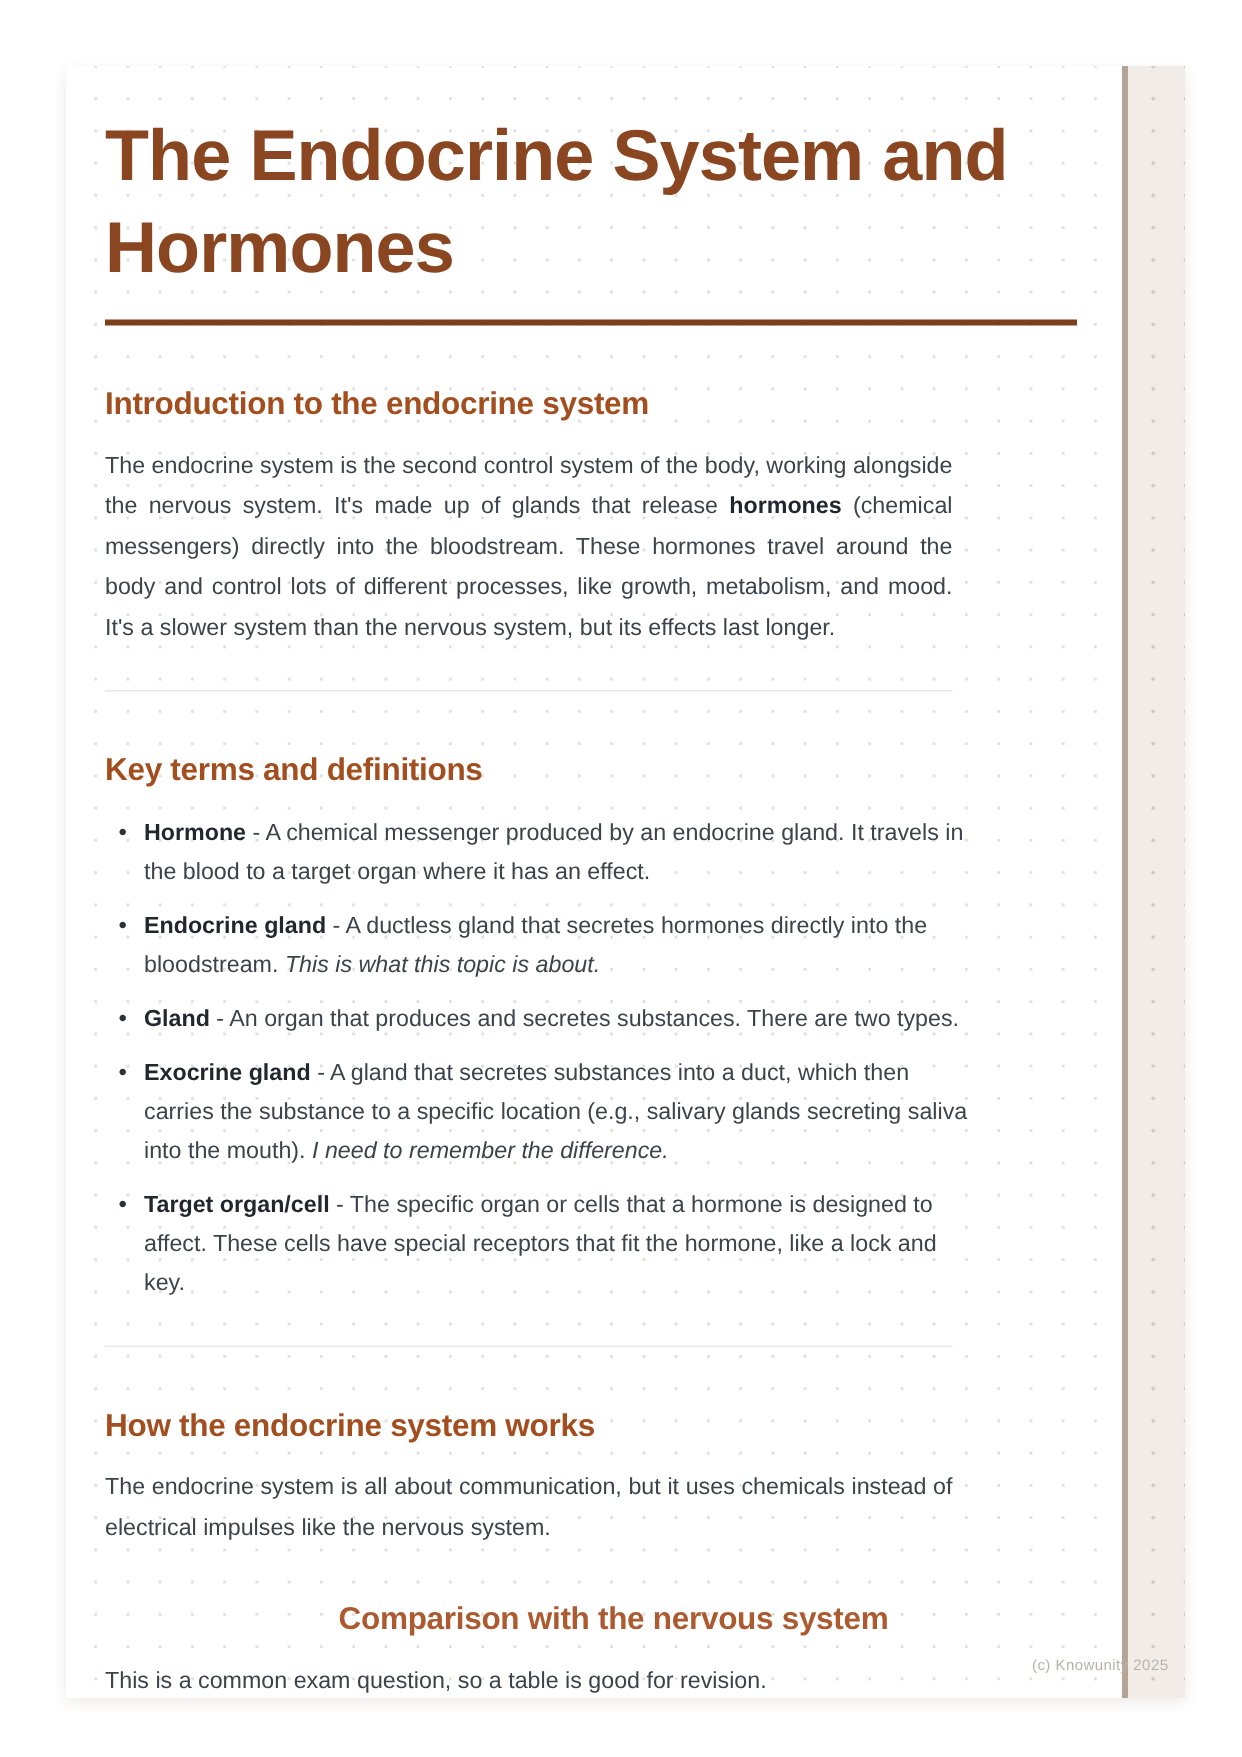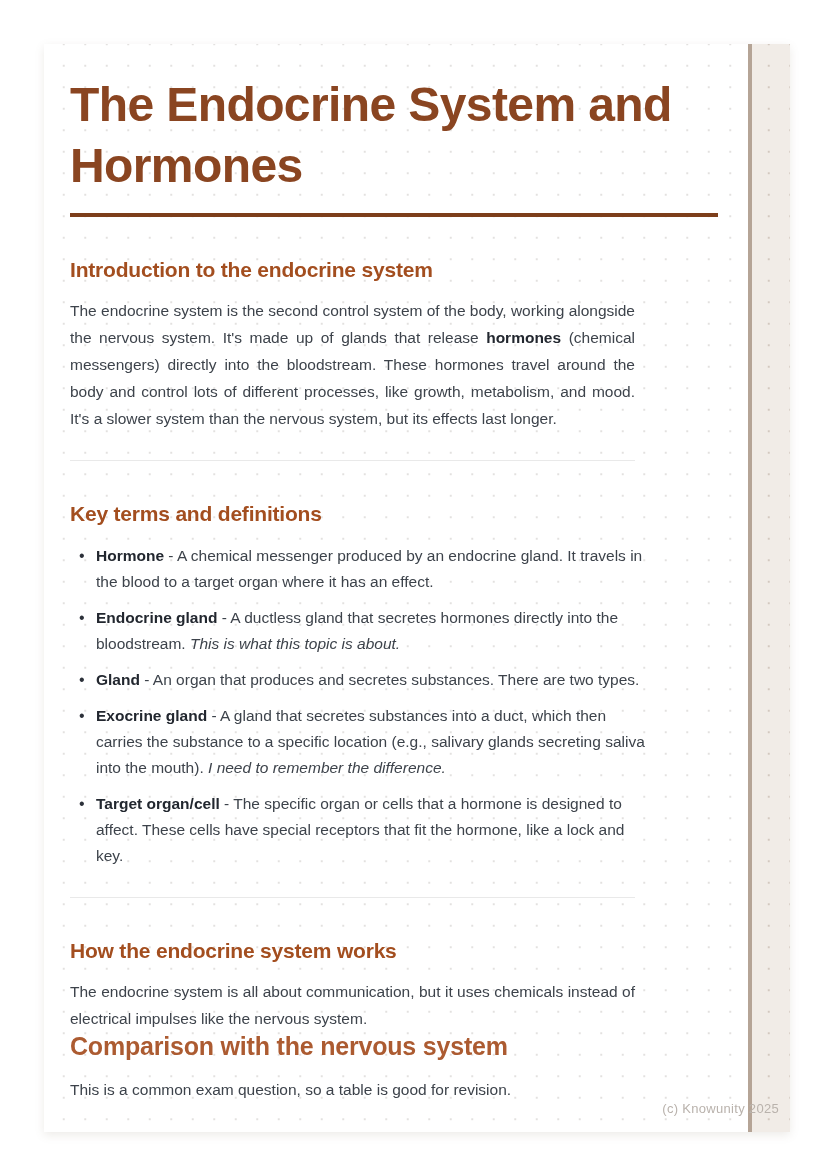--- a/index.html
+++ b/index.html
@@ -54,24 +54,26 @@
     border: none;
   }
   h2.section-heading {
     margin-top: 41px;
     font-size: 21px;
     font-weight: 700;
     letter-spacing: -0.2px;
     color: #a34e1f;
   }
   h3.sub-heading {
-    font-size: 25px;
+    margin-top: 36px;
+    font-size: 21px;
     font-weight: 700;
     letter-spacing: -0.2px;
     color: #ac5b31;
+    text-align: center;
   }
   p.body-text {
     margin-top: 15px;
     width: 565px;
     font-size: 15.5px;
     line-height: 27px;
     color: #3d434b;
     text-align: justify;
   }
   p.body-text strong { color: #22272f; font-weight: 700; }
@@ -100,21 +102,21 @@
     position: absolute;
     left: 9px; top: 0;
     color: #2c313a;
     font-size: 16px;
   }
   ul.terms-list strong { color: #22272f; font-weight: 700; }
   ul.terms-list em { font-style: italic; color: #3d434b; }
   .watermark {
     position: absolute;
     right: 11px; bottom: 16px;
-    font-size: 13px;
+    font-size: 10px;
     letter-spacing: 0.3px;
     color: #b9b2ac;
     z-index: 3;
   }
 </style>
 </head>
 <body>
 
 <div class="page">
   <div class="edge-line"></div>

